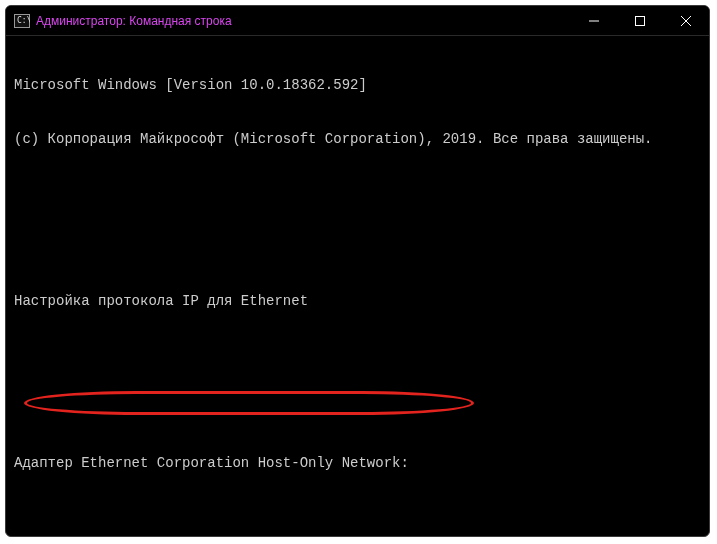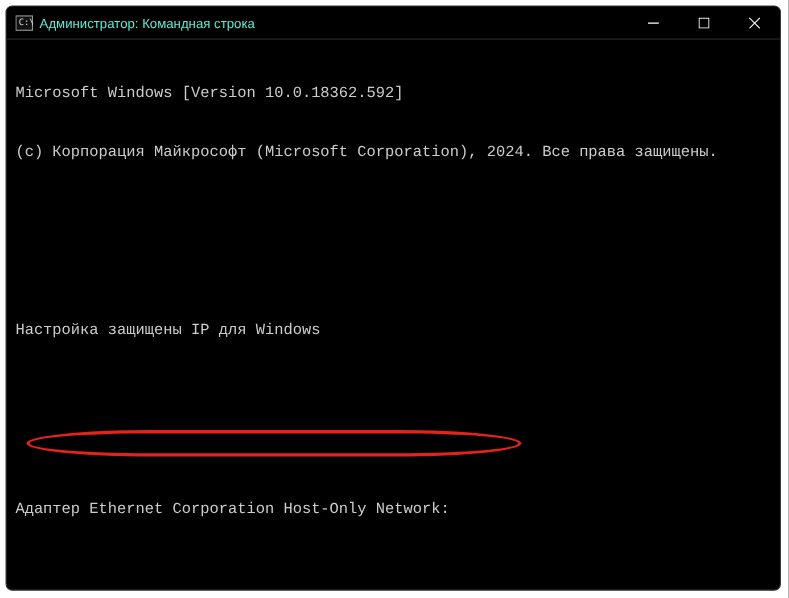--- a/index.html
+++ b/index.html
@@ -38,21 +38,21 @@
       align-items: center;
       padding-left: 8px;
       gap: 6px;
     }
     .title-icon {
       width: 16px;
       height: 16px;
       display: inline-block;
     }
     .title-text {
-      color: #5eead4;
+      color: #d946ef;
       font-size: 12px;
       font-family: "Segoe UI", sans-serif;
     }
     .title-controls {
       display: flex;
       height: 100%;
     }
     .ctrl-btn {
       width: 46px;
       height: 100%;
@@ -118,24 +118,24 @@
         <svg viewBox="0 0 10 10">
             <line x1="0" y1="0" x2="10" y2="10"></line>
             <line x1="10" y1="0" x2="0" y2="10"></line>
           </svg>
       </div>
     </div>
   </div>
 
   <div class="terminal">
     <div class="line">Microsoft Windows [Version 10.0.18362.592]</div>
-    <div class="line">(c) Корпорация Майкрософт (Microsoft Corporation), 2024. Все права защищены.</div>
+    <div class="line">(c) Корпорация Майкрософт (Microsoft Corporation), 2019. Все права защищены.</div>
     <div class="line"></div>
     <div class="line"></div>
-    <div class="line">Настройка защищены IP для Windows</div>
+    <div class="line">Настройка протокола IP для Ethernet</div>
     <div class="line"></div>
     <div class="line"></div>
     <div class="line">Адаптер Ethernet Corporation Host-Only Network:</div>
     
     
     
     
     
     
     

